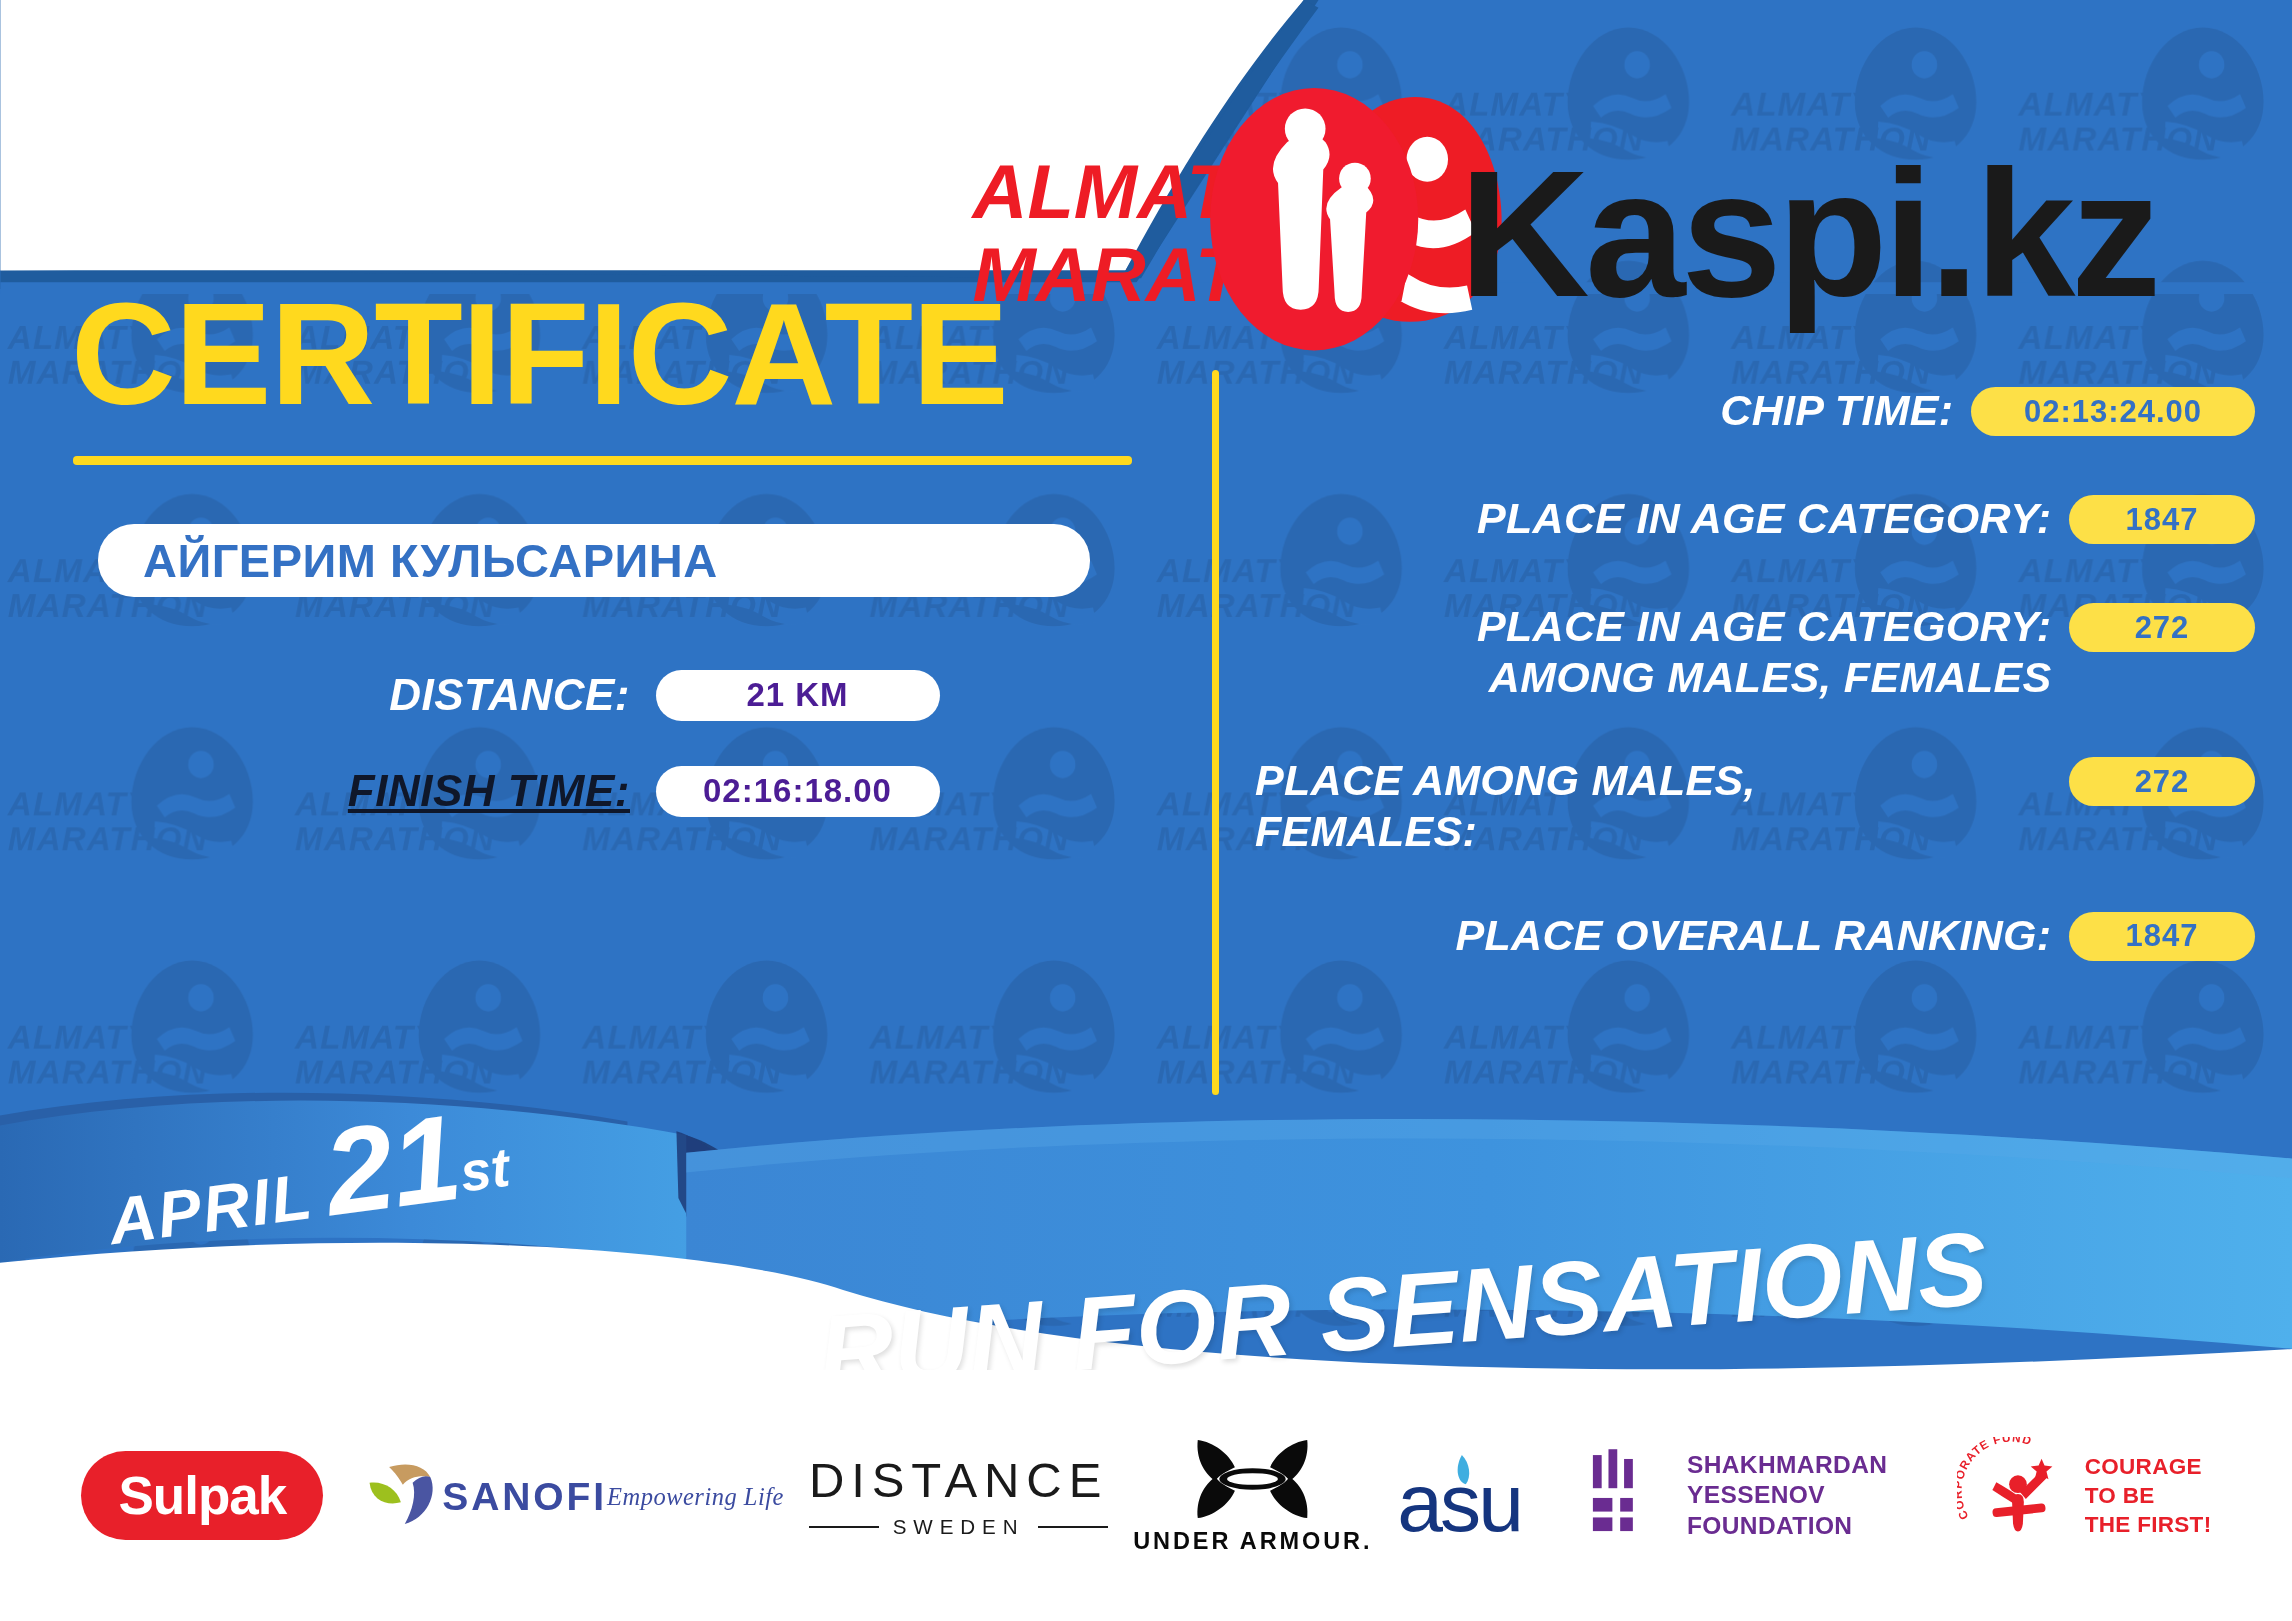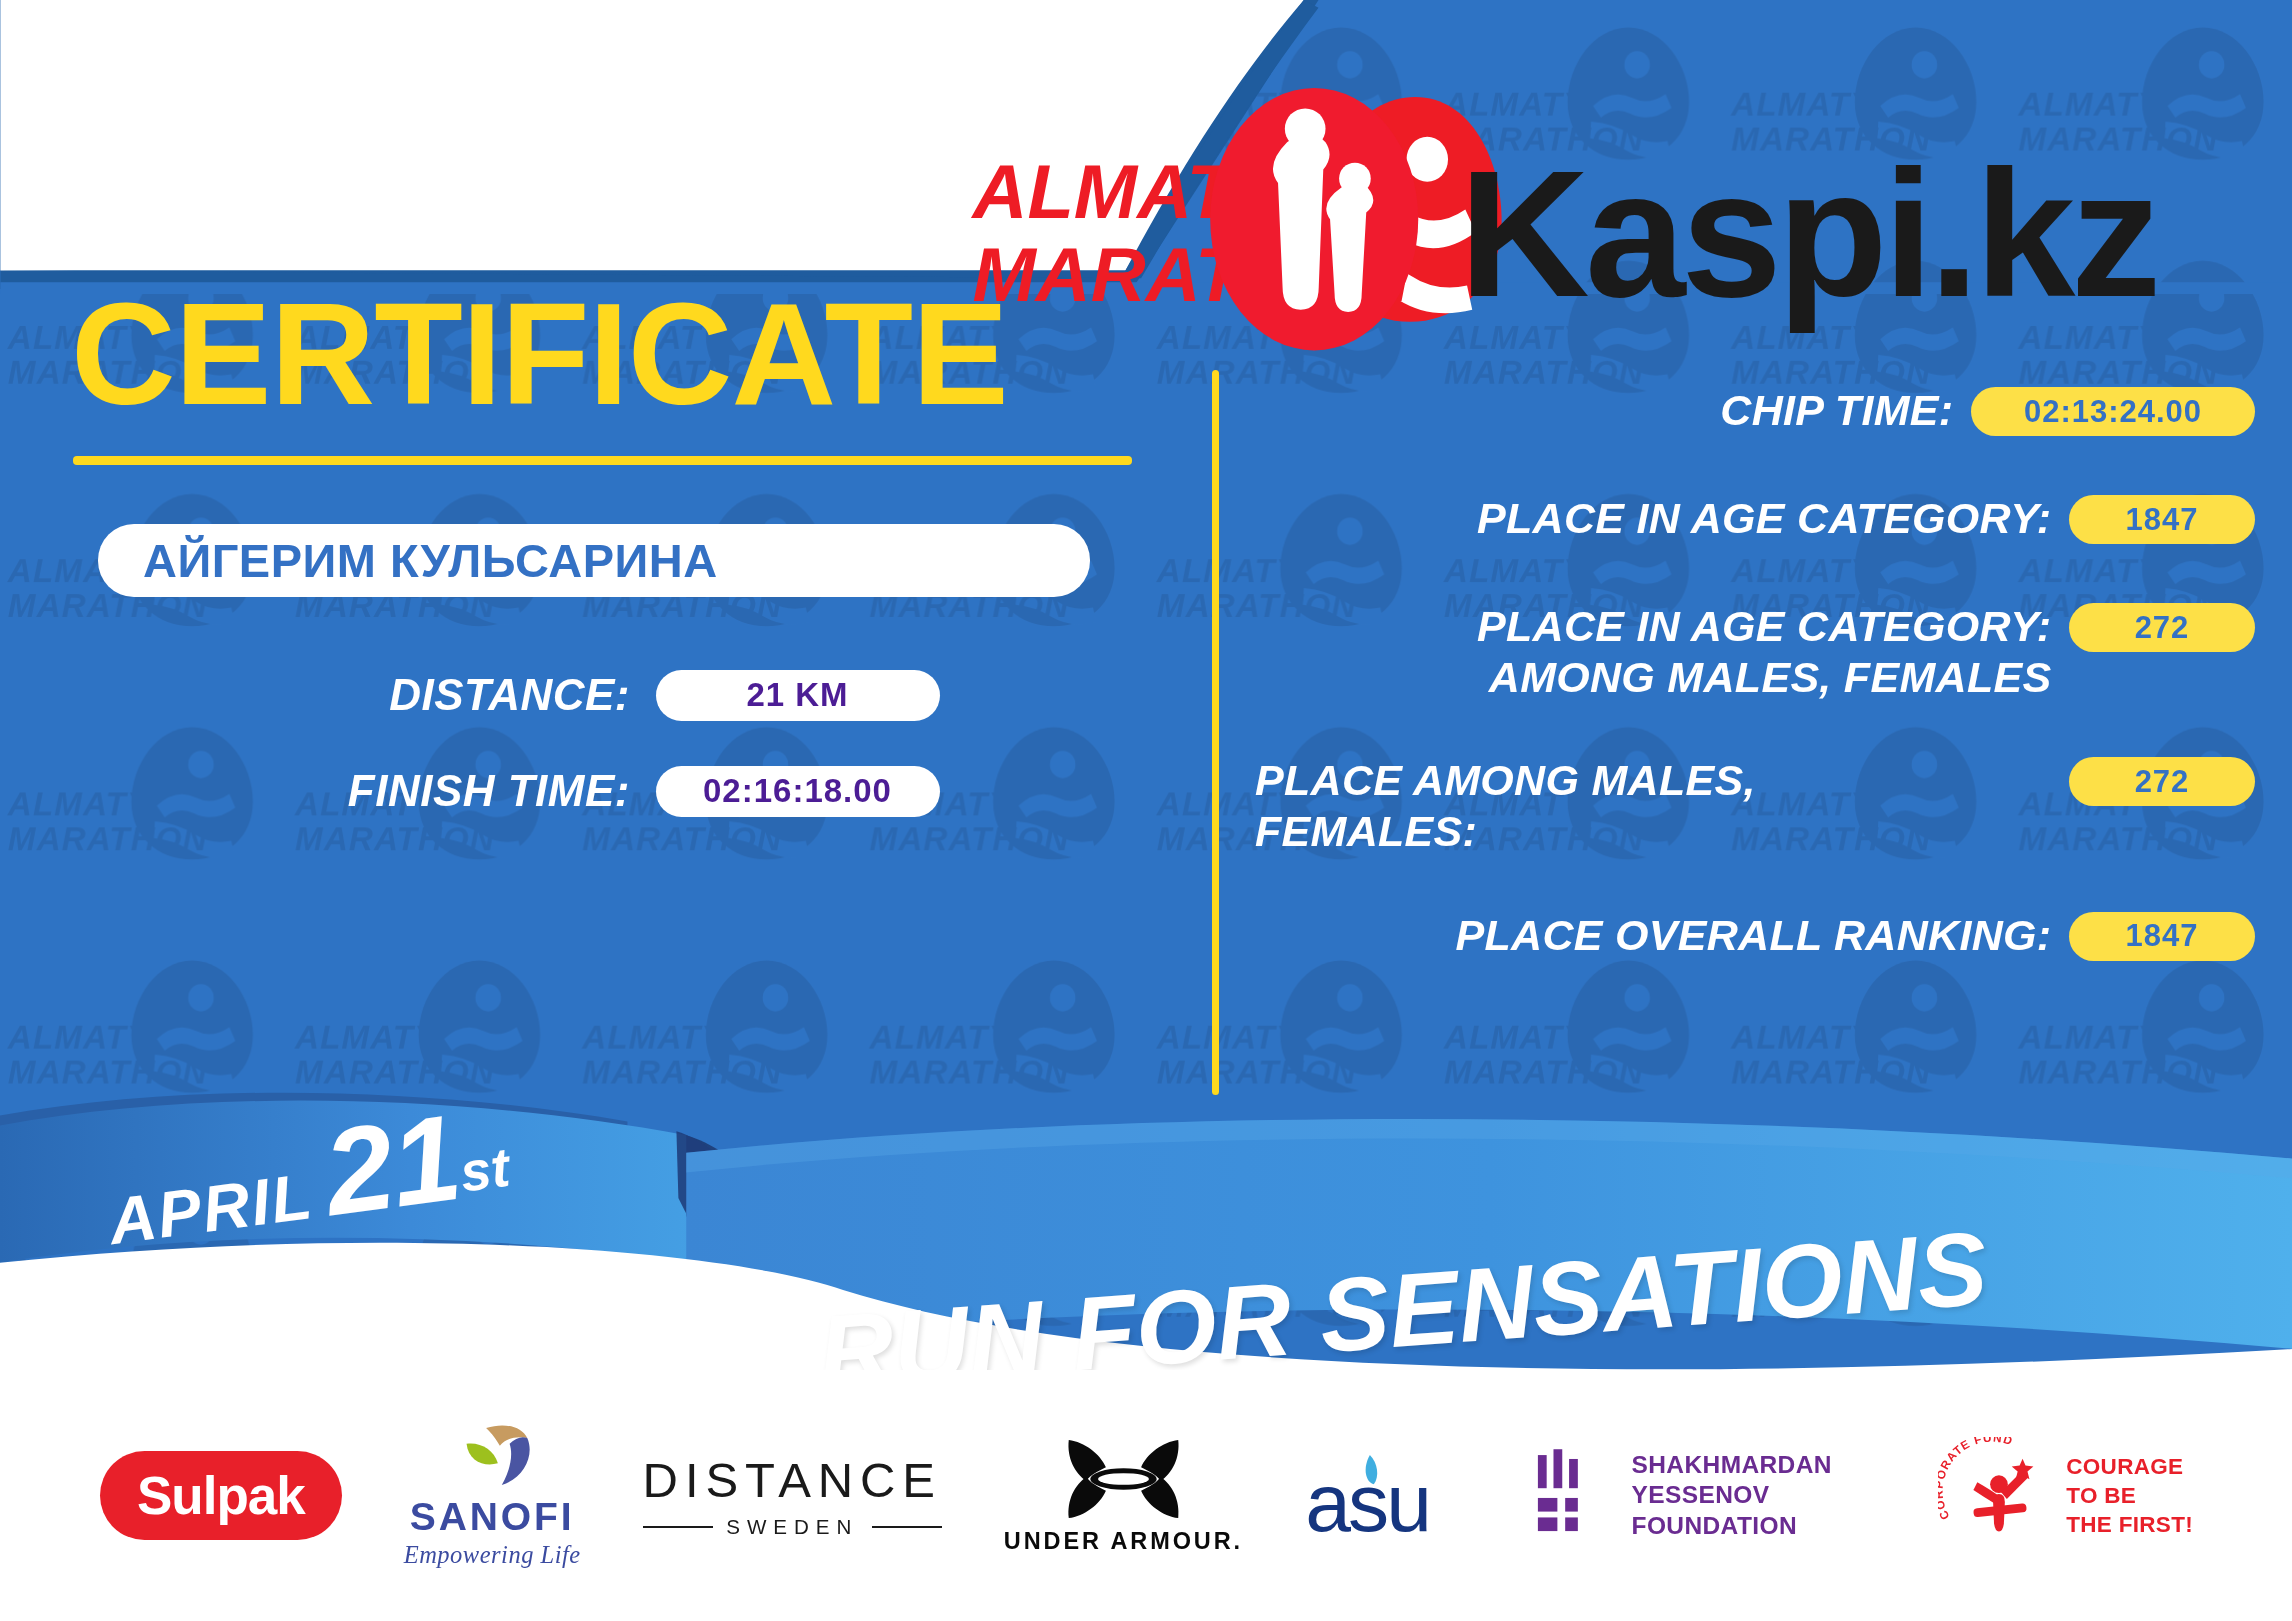--- a/index.html
+++ b/index.html
@@ -95,21 +95,21 @@
     display:flex; align-items:center;
     margin-top:55px;
   }
   .kv-label {
     font-size:44px; font-weight:bold; font-style:italic;
     letter-spacing:0.5px;
     text-align:right;
     font-family:"Liberation Sans", sans-serif;
   }
   .kv-label.white { color:#ffffff; }
-  .kv-label.yellow { color:#ffffff; }
+  .kv-label.yellow { color:#0f172a;text-decoration:underline; }
   .kv-pill {
     background:#ffffff;
     border-radius:25.5px;
     height:51px; width:284px;
     margin-left:25.5px;
     display:flex; align-items:center; justify-content:center;
   }
   .kv-pill span {
     color:#4c1d95; font-size:33px; font-weight:bold;
     letter-spacing:1px;
@@ -234,21 +234,21 @@
 
   .sp-sulpak {
     background:#E8202A;
     color:#fff;
     border-radius:45px;
     padding:13.7px 37px;
     font-size:53px; font-weight:bold;
     letter-spacing:-1px;
     font-family:"Liberation Sans", sans-serif;
   }
-  .sp-sanofi { display:flex; flex-direction:column; align-items:center; }
+  .sp-sanofi { display:flex; flex-direction:row; align-items:center; }
   .sp-sanofi .s-word {
     color:#3B4BA0; font-size:39px; font-weight:bold; letter-spacing:2.9px;
     margin-top:3.9px; font-family:"Liberation Sans", sans-serif;
   }
   .sp-sanofi .s-tag {
     color:#3B4BA0; font-size:24.5px; font-style:italic; letter-spacing:0.5px;
     margin-top:2px; font-family:"Liberation Serif", serif;
   }
   .sp-oriflame { display:flex; flex-direction:column; align-items:center; }
   .sp-oriflame .o-word {

